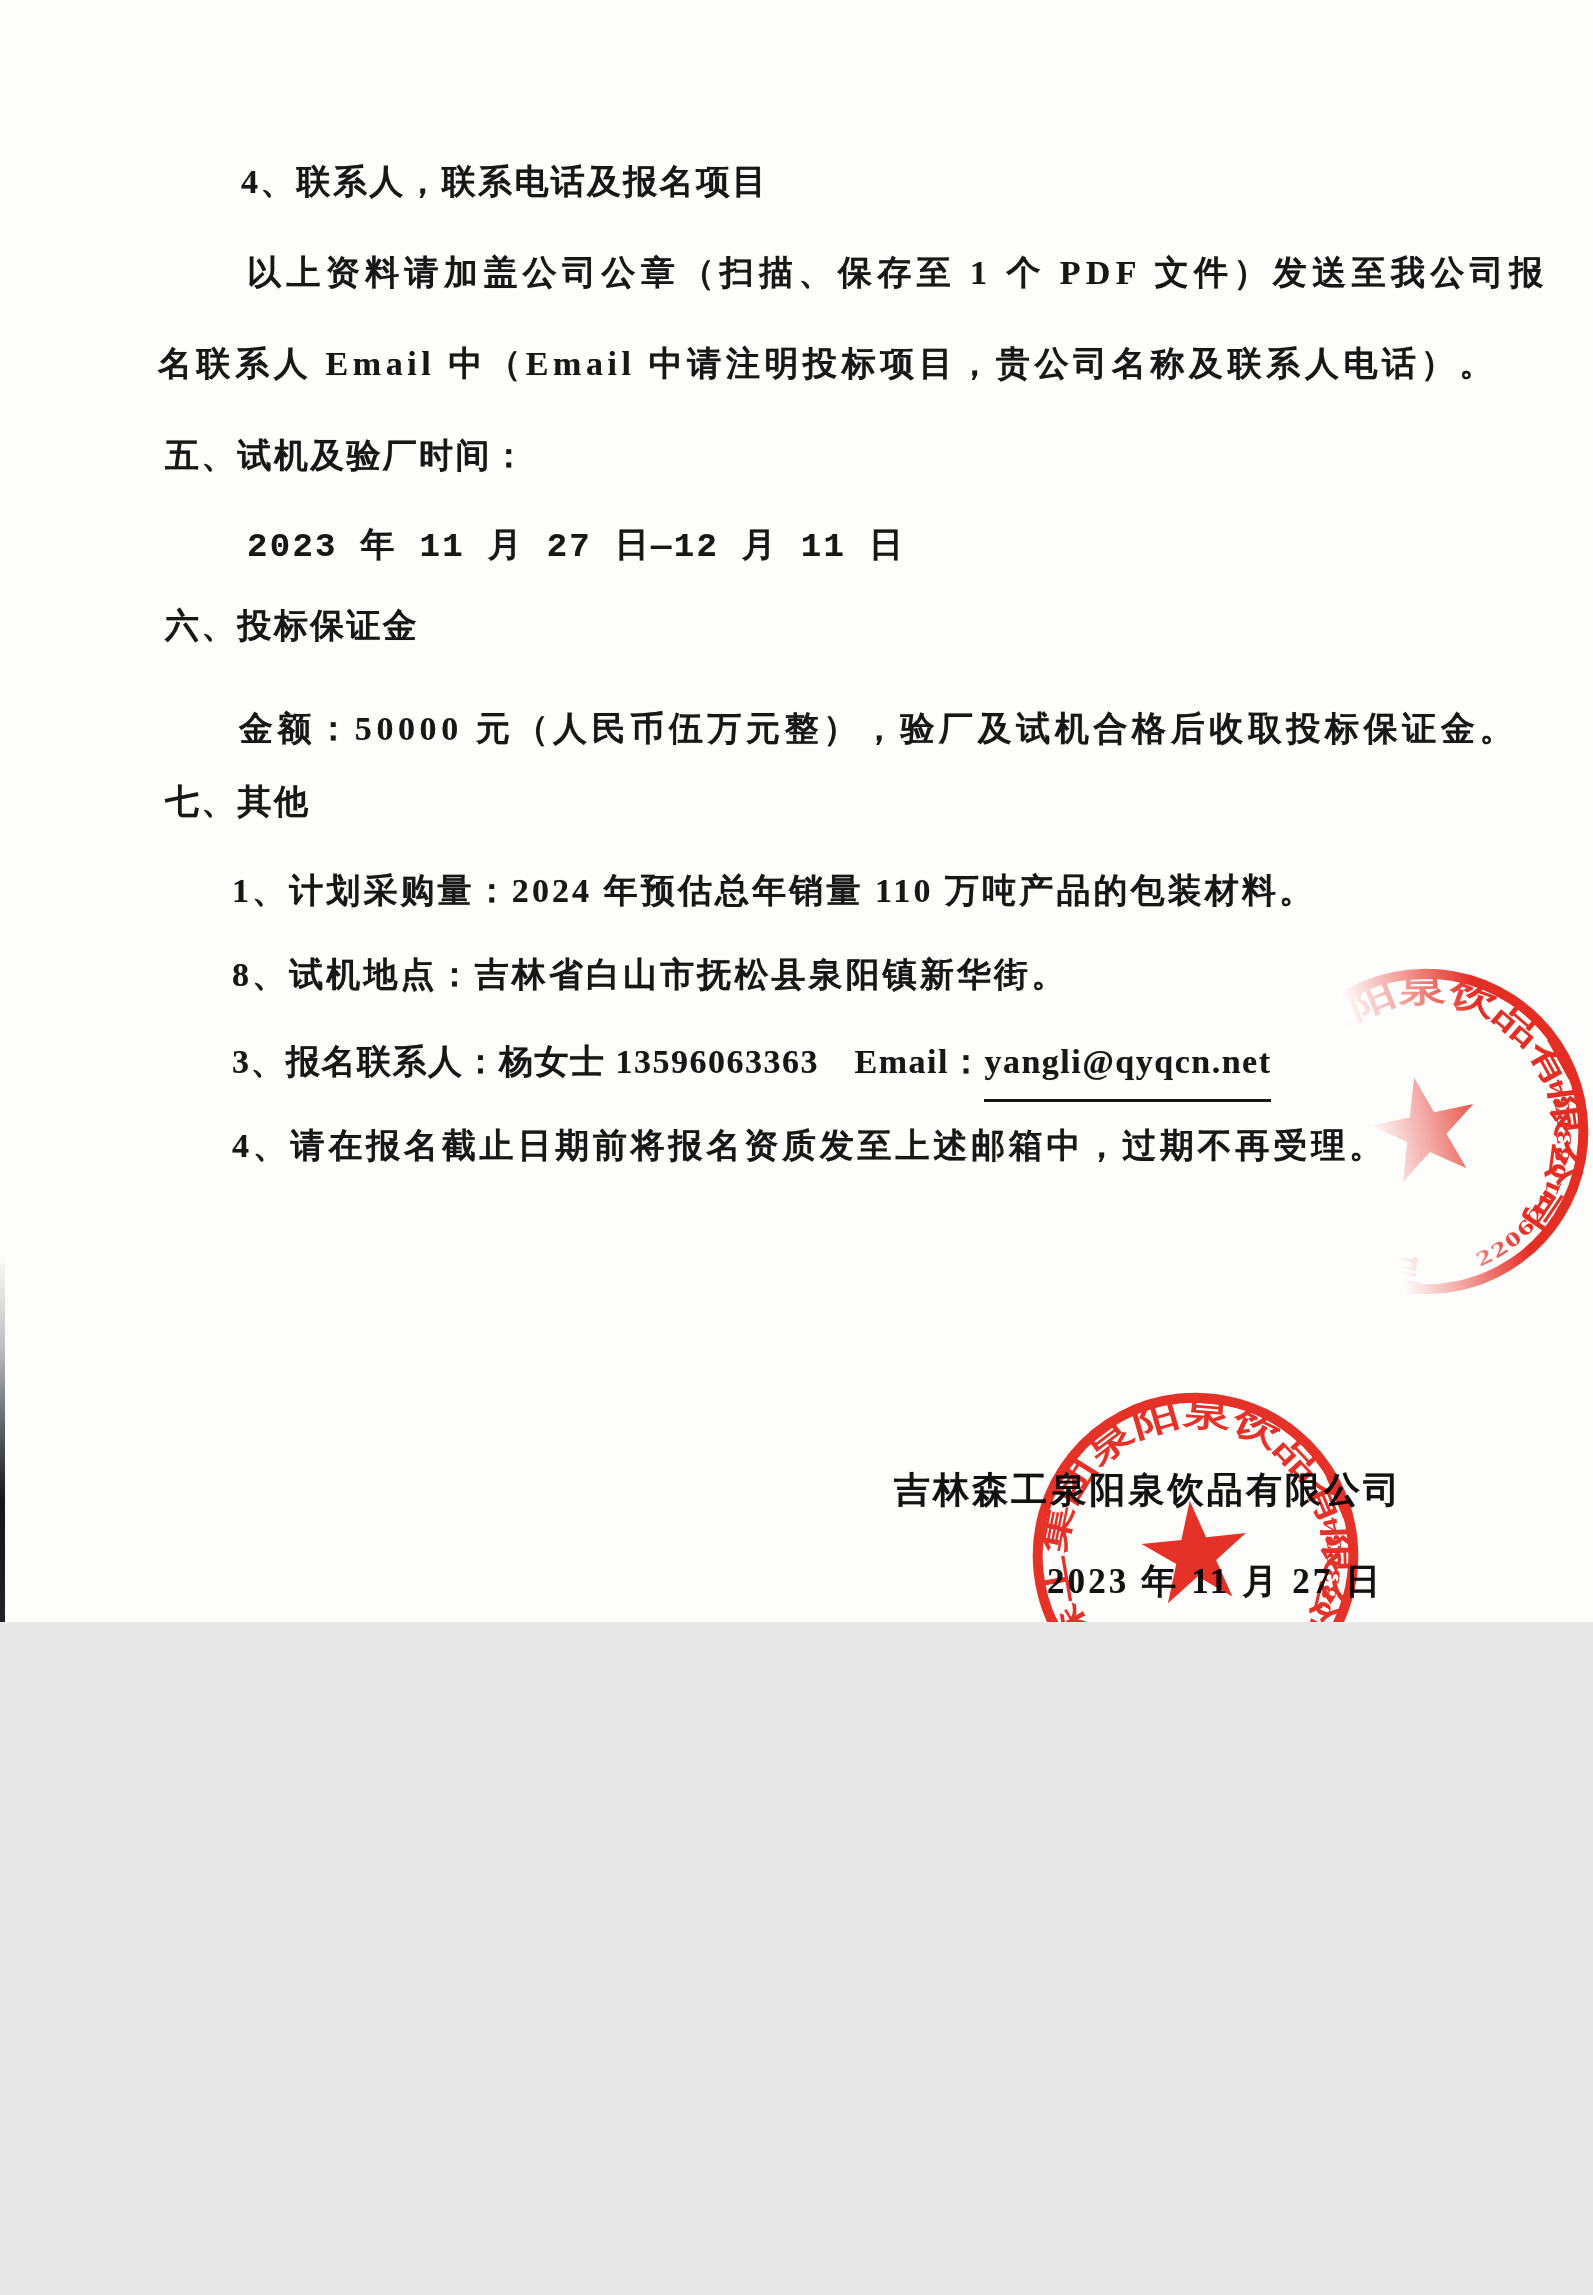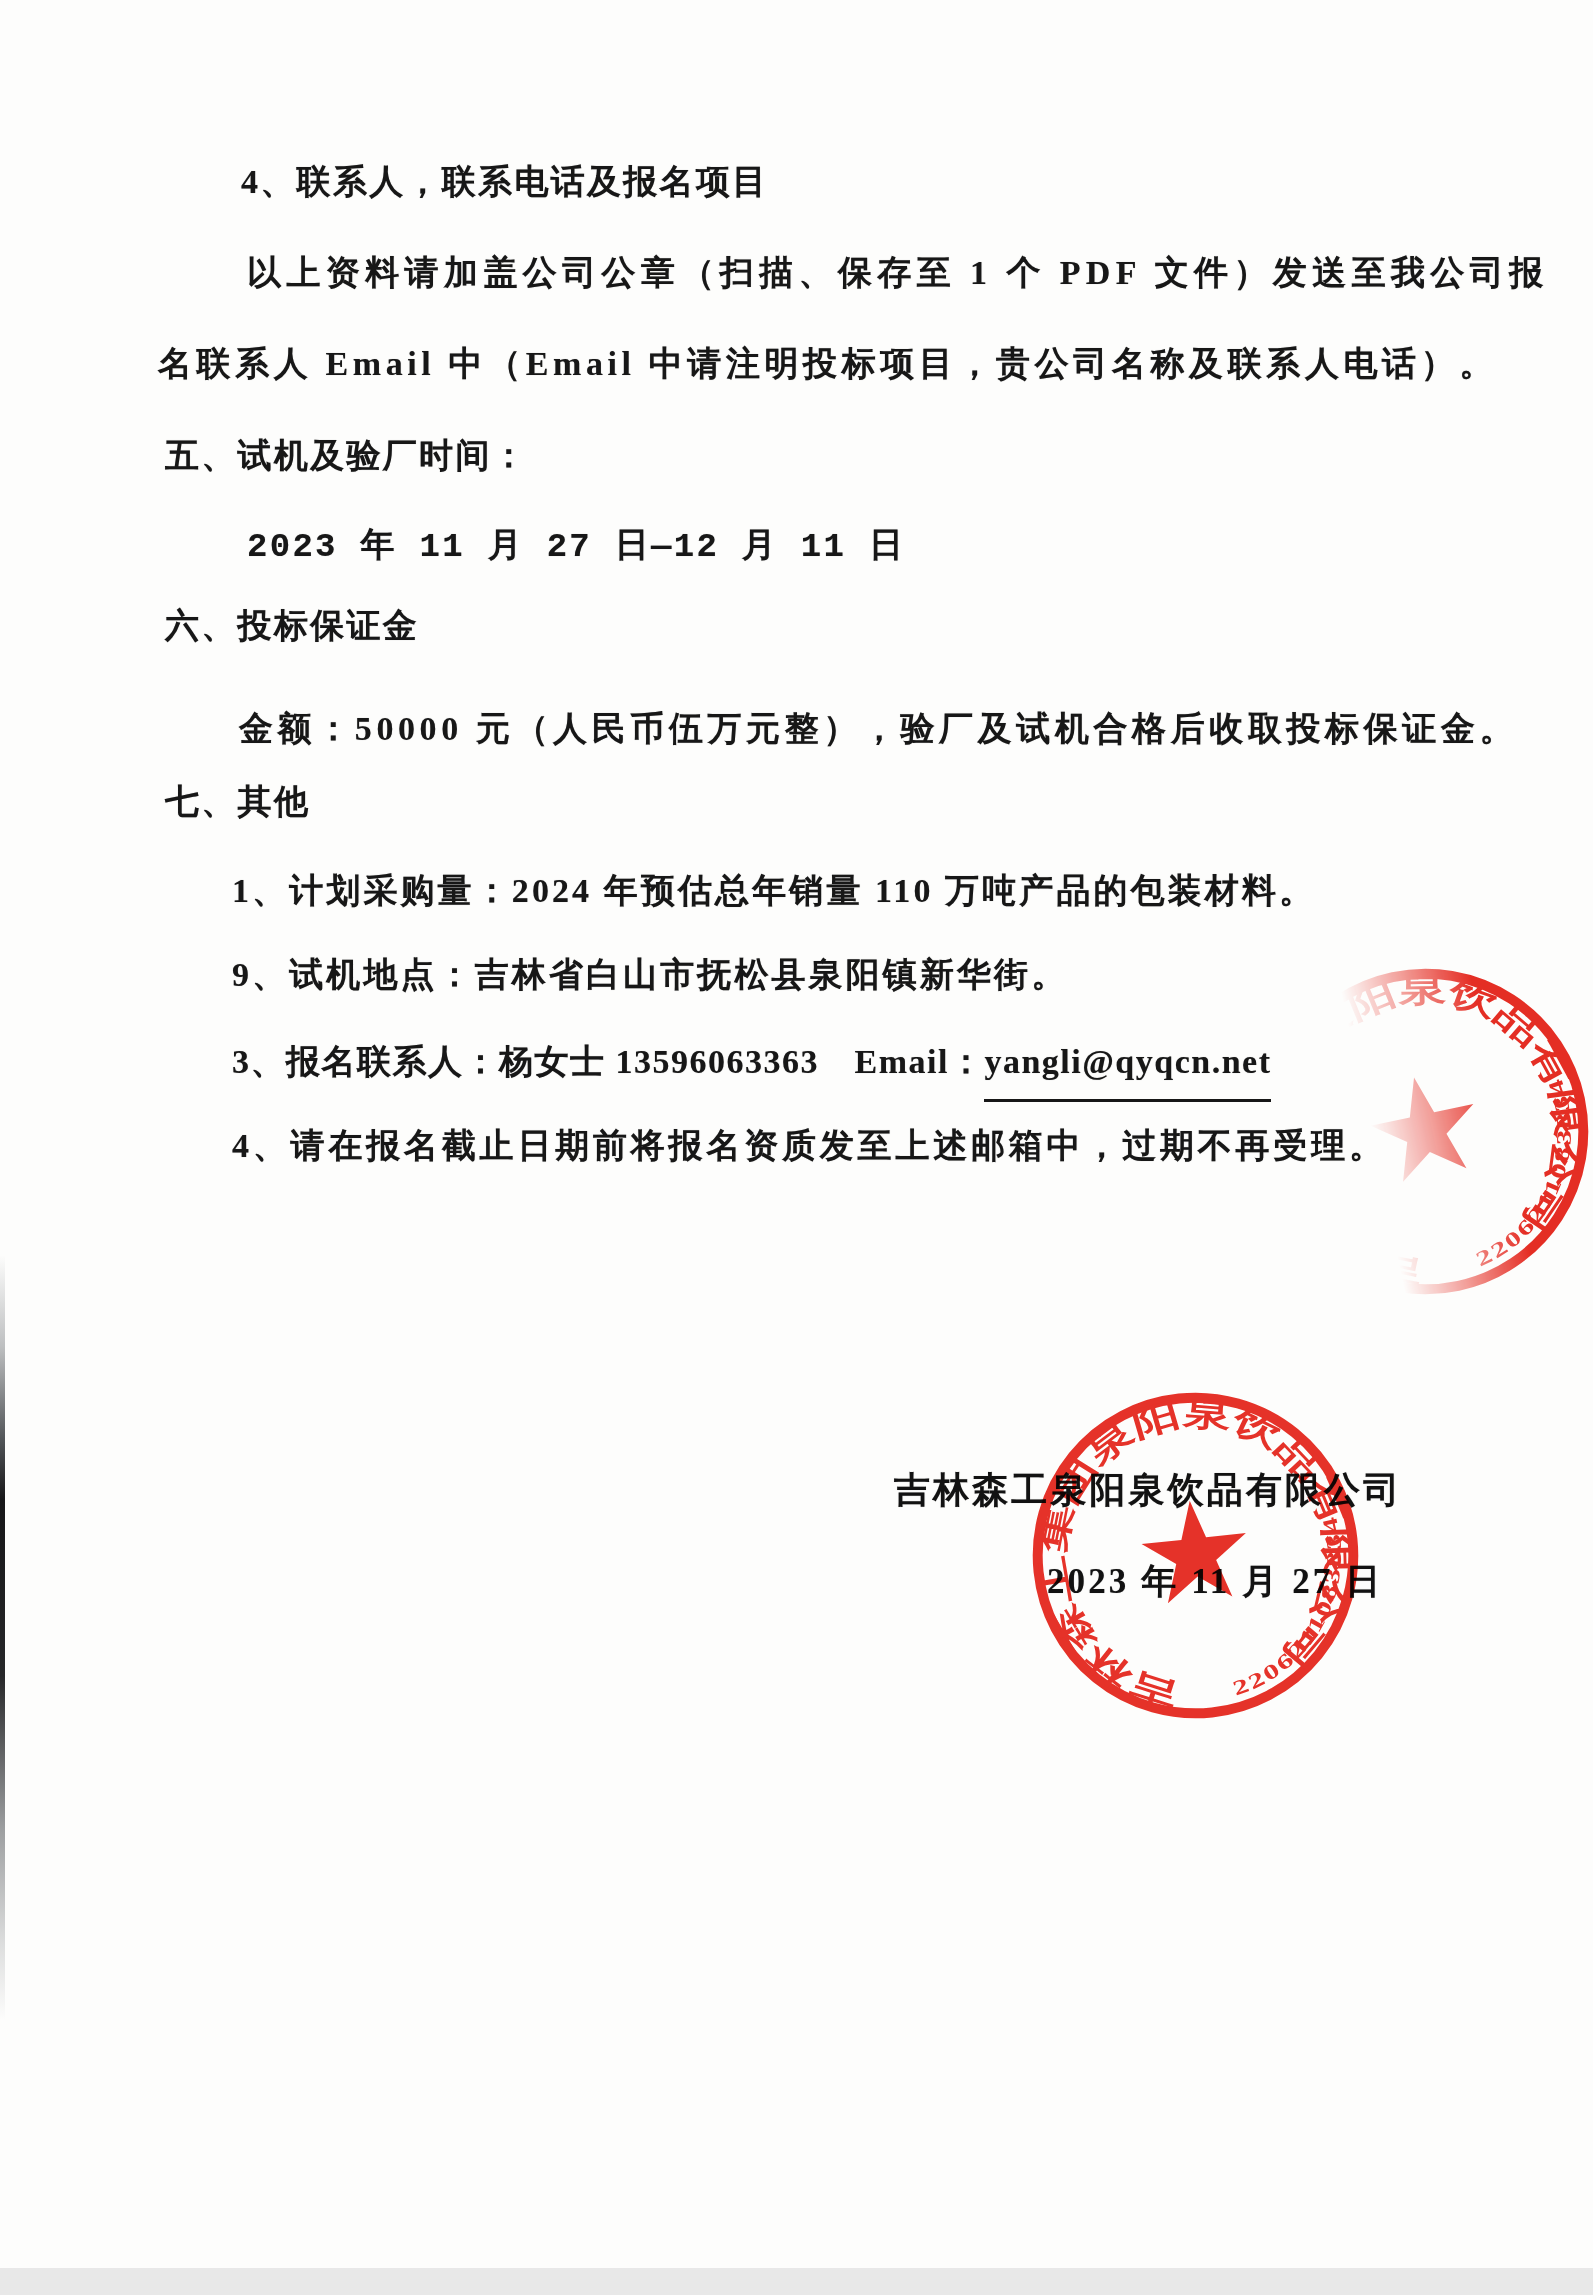--- a/index.html
+++ b/index.html
@@ -1,18 +1,18 @@
 <!DOCTYPE html>
 <html style="font-size:12.2px"><head>
 <meta charset="utf-8">
 <style>
   html,body{margin:0;padding:0;background:#e8e8e8;}
   .page{
     position:relative;
-    width:1594px;height:2268px;
+    width:1594px;height:1622px;
     background:#fdfdfc;
     overflow:hidden;
     font-family:"Liberation Serif","DejaVu Serif",serif;
     color:#171717;
   }
   .line{
     position:absolute;
     font-size:34px;
     font-weight:600;
     letter-spacing:2.3px;
@@ -74,21 +74,21 @@
 
   <div class="line" style="left:241px;top:159px;">4、联系人，联系电话及报名项目</div>
   <div class="line" style="left:247px;top:250px;letter-spacing:5.4px;">以上资料请加盖公司公章（扫描、保存至 1 个 PDF 文件）发送至我公司报</div>
   <div class="line" style="left:158px;top:341px;letter-spacing:4.6px;">名联系人 Email 中（Email 中请注明投标项目，贵公司名称及联系人电话）。</div>
   <div class="line" style="left:165px;top:433px;">五、试机及验厂时间：</div>
   <div class="line" style="left:247px;top:522px;font-family:Liberation Mono, monospace;">2023 年 11 月 27 日—12 月 11 日</div>
   <div class="line" style="left:165px;top:603px;">六、投标保证金</div>
   <div class="line" style="left:239px;top:689px;letter-spacing:4.6px;margin-top:17px;">金额：50000 元（人民币伍万元整），验厂及试机合格后收取投标保证金。</div>
   <div class="line" style="left:165px;top:779px;">七、其他</div>
   <div class="line" style="left:232px;top:868px;letter-spacing:3.1px;">1、计划采购量：2024 年预估总年销量 110 万吨产品的包装材料。</div>
-  <div class="line" style="left:232px;top:952px;letter-spacing:3.1px;">9、试机地点：吉林省白山市抚松县泉阳镇新华街。</div>
+  <div class="line" style="left:232px;top:952px;letter-spacing:3.1px;">8、试机地点：吉林省白山市抚松县泉阳镇新华街。</div>
   <div class="line" style="left:232px;top:1039px;letter-spacing:1.5px;">
     <span>3、报名联系人：杨女士 13596063363　Email：</span><span class="email-underline">yangli@qyqcn.net</span>
   </div>
   <div class="line" style="left:232px;top:1123px;letter-spacing:3.8px;">4、请在报名截止日期前将报名资质发至上述邮箱中，过期不再受理。</div>
 
   <div class="sig-line" style="left:894px;top:1466px;">吉林森工泉阳泉饮品有限公司</div>
   <div class="sig-line" style="left:1047px;top:1558px;font-size:35px;">2023 年 11 月 27 日</div>
 
   <div class="stamp stamp-bottom">
     <svg viewBox="-250 -250 500 500" xmlns="http://www.w3.org/2000/svg">

